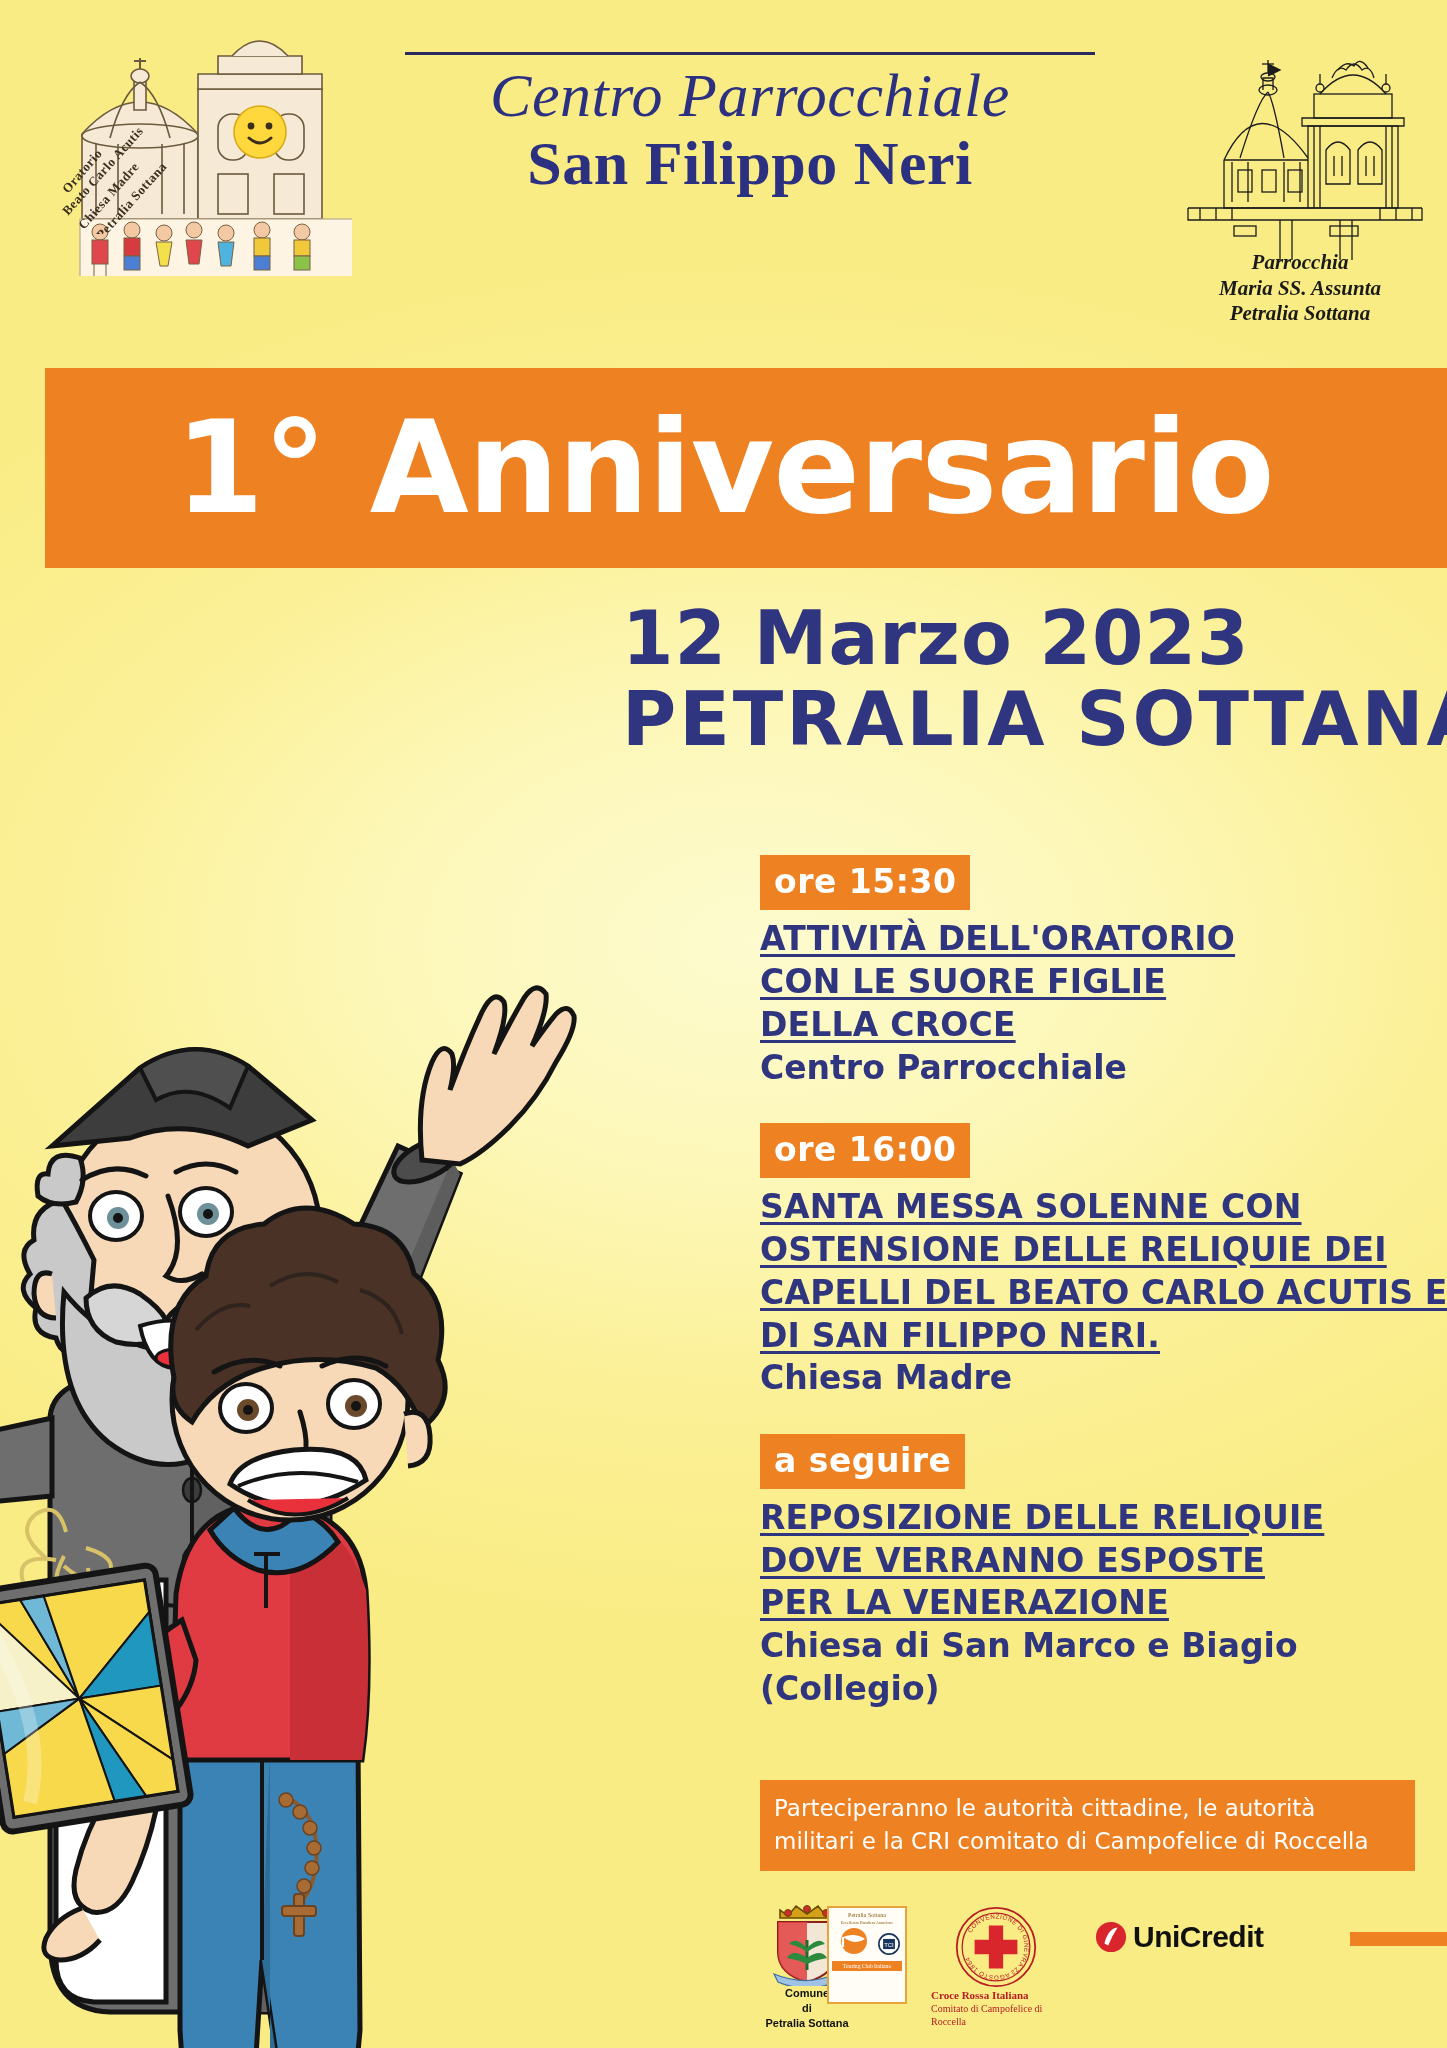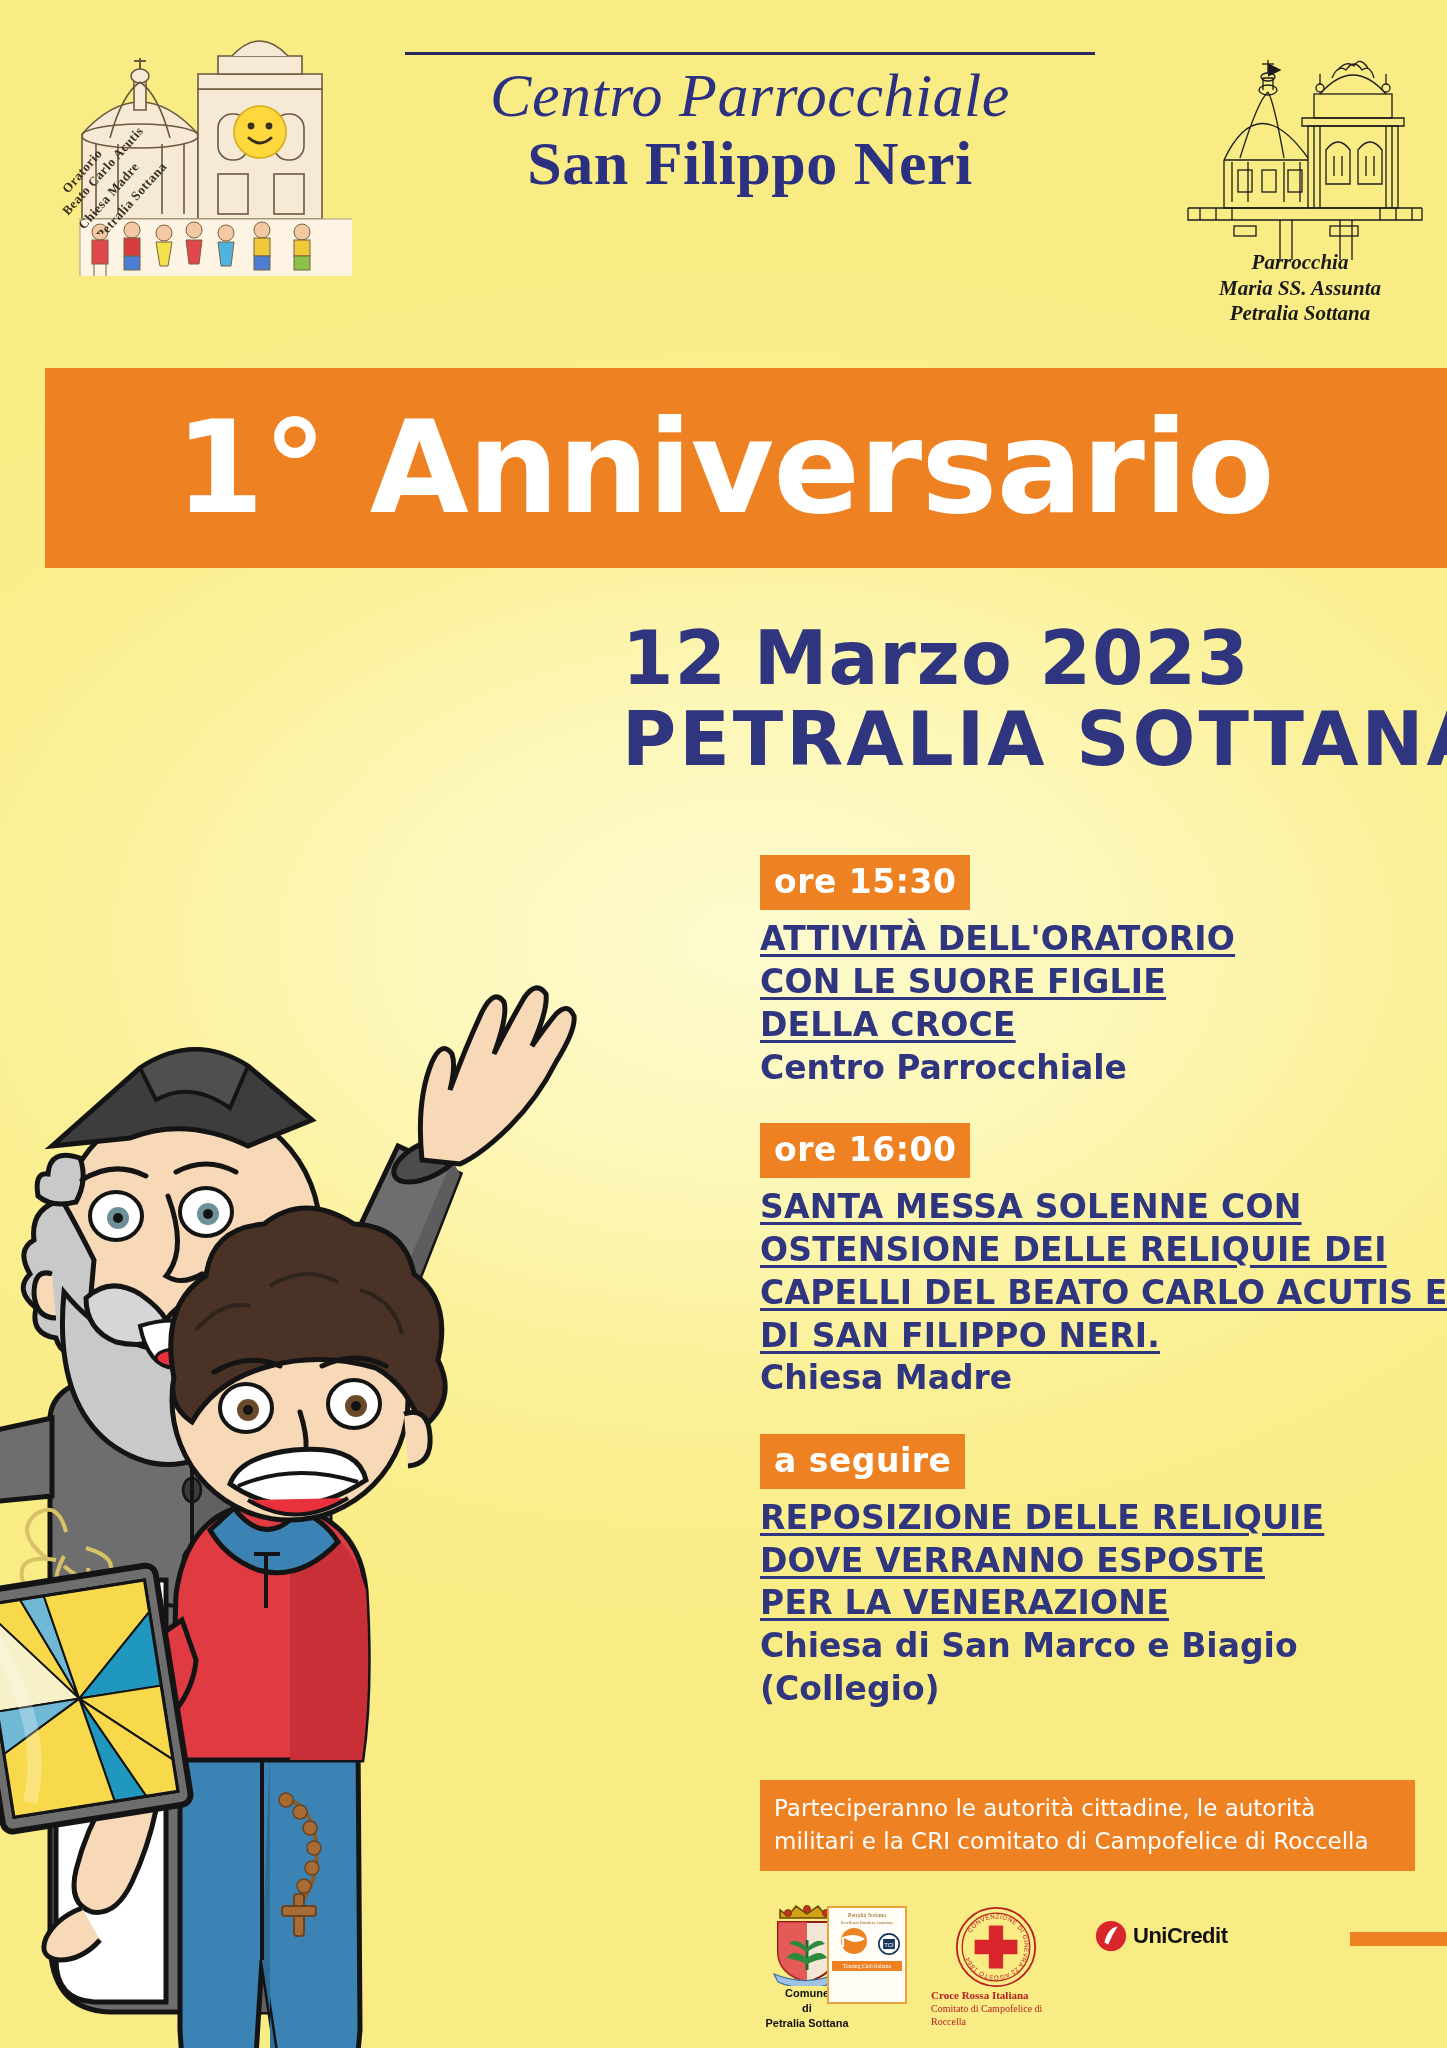--- a/index.html
+++ b/index.html
@@ -77,21 +77,20 @@
     letter-spacing:-1px;
     white-space:nowrap;
   }
 
   
   #datebox{position:absolute;left:622px;top:600px;width:760px;}
   #date-line{
     font-family:"DejaVu Sans",sans-serif;font-weight:bold;
     font-size:74px;color:#2f357f;line-height:1.05;letter-spacing:1px;
     white-space:nowrap;
-    margin-top:20px;
   }
   #town-line{
     font-family:"DejaVu Sans",sans-serif;font-weight:bold;
     font-size:74px;color:#2f357f;line-height:1.12;letter-spacing:3px;
     white-space:nowrap;
   }
 
   
   #schedule{position:absolute;left:760px;top:855px;width:640px;}
   .event{margin-bottom:34px;}
@@ -142,21 +141,21 @@
   .cri-cap{
     font-family:Liberation Serif, serif;
     font-size:10px;color:#b81d23;line-height:1.3;
   }
   .cri-cap b{font-size:11px;}
   #unicredit{
     position:absolute;left:360px;top:28px;display:flex;align-items:center;gap:6px;
   }
   #uc-word{
     font-family:"Liberation Sans",sans-serif;font-weight:bold;
-    font-size:22px;color:#111;letter-spacing:-0.5px;
+    font-size:30px;color:#111;letter-spacing:-0.5px;
   }
   #uc-bar{
     position:absolute;left:615px;top:40px;width:210px;height:14px;background:#ee8122;
   }
 </style>
 </head>
 <body>
 
 <div id="poster">
 

